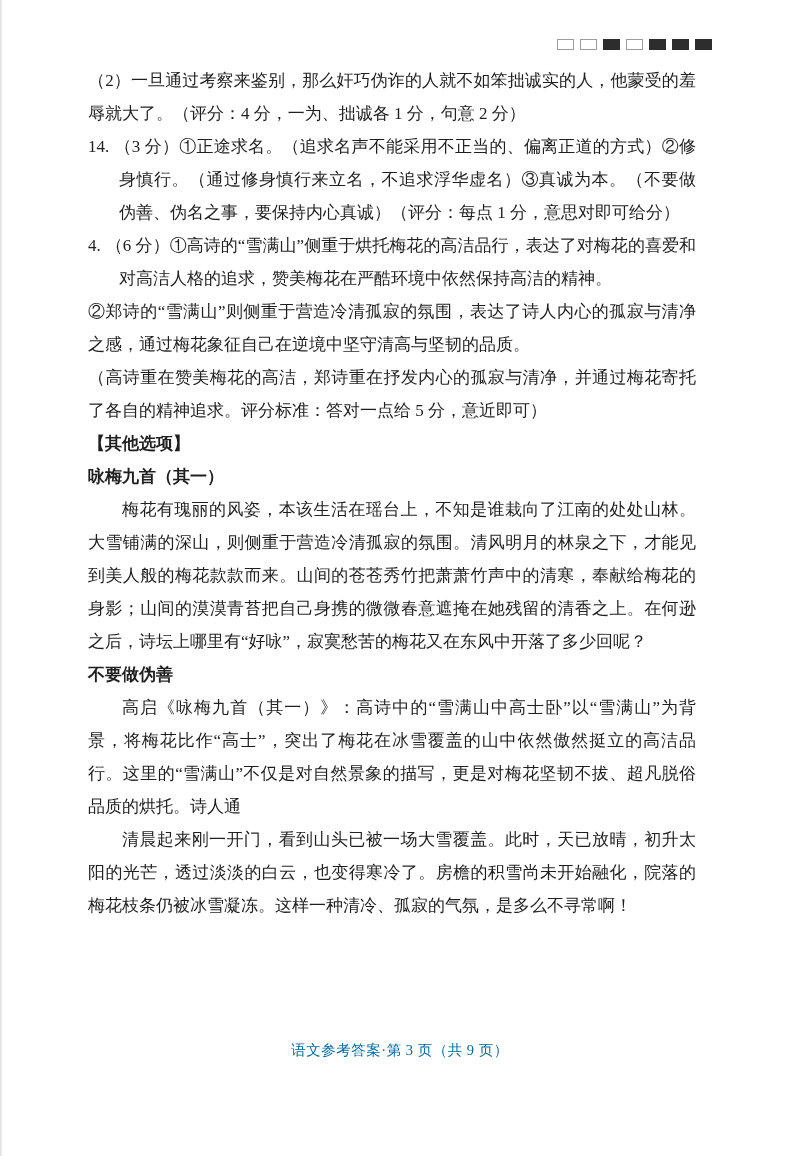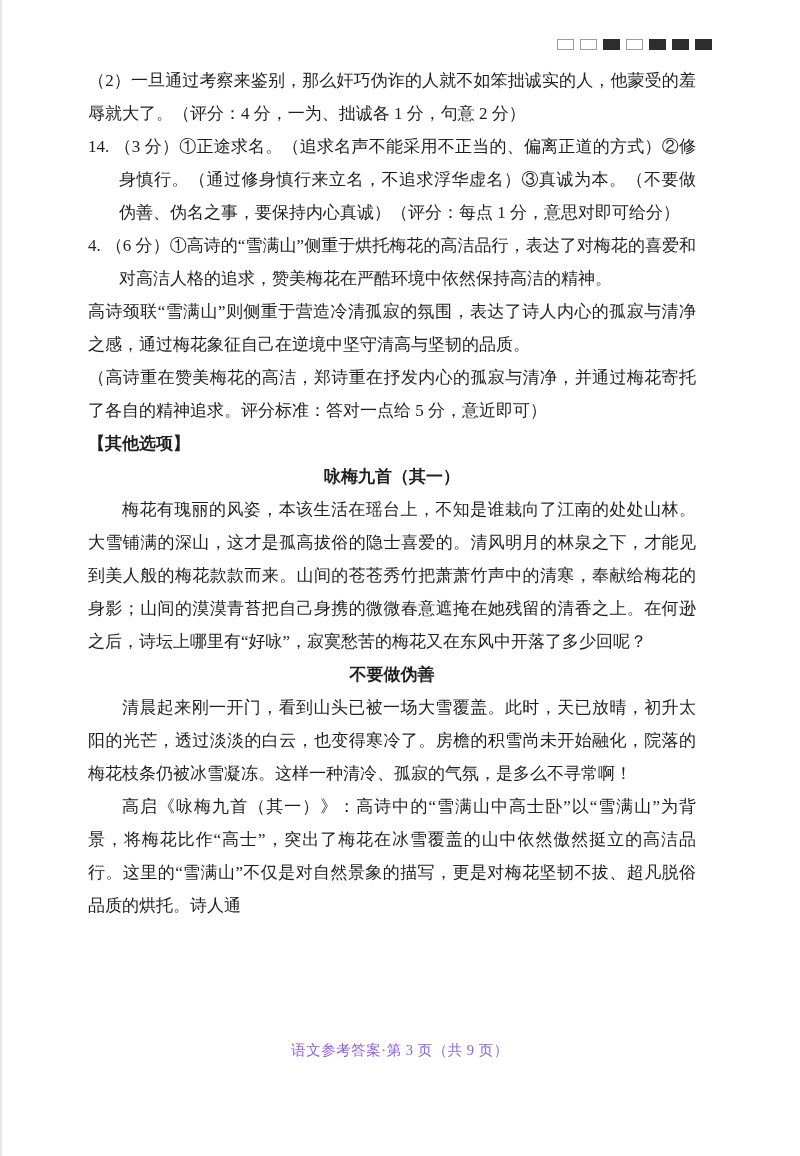--- a/index.html
+++ b/index.html
@@ -33,27 +33,27 @@
   .content {
     position: absolute; left: 88px; right: 104px; top: 64px;
     font-size: 17px; line-height: 33px;
     text-align: justify;
   }
   .content p { margin: 0; }
   .hanging { padding-left: 31px; text-indent: -31px; }
   .hanging .num { margin-right: 5px; }
   .sub { margin-left: 31px; }
   .section-label { margin-left: 31px; font-weight: bold; }
-  .center-heading { text-align: center; font-weight: bold; text-indent: 0; }
+  .center-heading { font-weight: bold; text-indent: 0; }
   .para { text-indent: 2em; }
 
   .footer {
     position: absolute; left: 0; right: 0; top: 1041px;
     text-align: center;
-    font-size: 14.5px; color: #8b5cf6;
+    font-size: 14.5px; color: #0369a1;
     letter-spacing: 0.5px;
   }
 </style>
 </head>
 <body>
 
 <div class="page">
 
   <div class="marker-row" id="markers">
       <div class="sq outline"></div>
@@ -67,35 +67,35 @@
 
   <main class="content">
 
     <p class="sub">（2）一旦通过考察来鉴别，那么奸巧伪诈的人就不如笨拙诚实的人，他蒙受的羞辱就大了。（评分：4 分，一为、拙诚各 1 分，句意 2 分）</p>
 
     <p class="hanging"><span class="num">14.</span><span>（3 分）①正途求名。（追求名声不能采用不正当的、偏离正道的方式）②修身慎行。（通过修身慎行来立名，不追求浮华虚名）③真诚为本。（不要做伪善、伪名之事，要保持内心真诚）（评分：每点 1 分，意思对即可给分）</span></p>
 
 
     <p class="hanging"><span class="num">4.</span><span>（6 分）①高诗的“雪满山”侧重于烘托梅花的高洁品行，表达了对梅花的喜爱和对高洁人格的追求，赞美梅花在严酷环境中依然保持高洁的精神。</span></p>
 
-    <p class="sub">高诗颈联“雪满山”则侧重于营造冷清孤寂的氛围，表达了诗人内心的孤寂与清净之感，通过梅花象征自己在逆境中坚守清高与坚韧的品质。</p>
+    <p class="sub">②郑诗的“雪满山”则侧重于营造冷清孤寂的氛围，表达了诗人内心的孤寂与清净之感，通过梅花象征自己在逆境中坚守清高与坚韧的品质。</p>
 
     <p class="sub">（高诗重在赞美梅花的高洁，郑诗重在抒发内心的孤寂与清净，并通过梅花寄托了各自的精神追求。评分标准：答对一点给 5 分，意近即可）</p>
 
     <p class="section-label">【其他选项】</p>
 
     <p class="center-heading">咏梅九首（其一）</p>
 
-    <p class="para">梅花有瑰丽的风姿，本该生活在瑶台上，不知是谁栽向了江南的处处山林。大雪铺满的深山，这才是孤高拔俗的隐士喜爱的。清风明月的林泉之下，才能见到美人般的梅花款款而来。山间的苍苍秀竹把萧萧竹声中的清寒，奉献给梅花的身影；山间的漠漠青苔把自己身携的微微春意遮掩在她残留的清香之上。在何逊之后，诗坛上哪里有“好咏”，寂寞愁苦的梅花又在东风中开落了多少回呢？</p>
+    <p class="para">梅花有瑰丽的风姿，本该生活在瑶台上，不知是谁栽向了江南的处处山林。大雪铺满的深山，则侧重于营造冷清孤寂的氛围。清风明月的林泉之下，才能见到美人般的梅花款款而来。山间的苍苍秀竹把萧萧竹声中的清寒，奉献给梅花的身影；山间的漠漠青苔把自己身携的微微春意遮掩在她残留的清香之上。在何逊之后，诗坛上哪里有“好咏”，寂寞愁苦的梅花又在东风中开落了多少回呢？</p>
 
     <p class="center-heading">不要做伪善</p>
 
+    <p class="para">高启《咏梅九首（其一）》：高诗中的“雪满山中高士卧”以“雪满山”为背景，将梅花比作“高士”，突出了梅花在冰雪覆盖的山中依然傲然挺立的高洁品行。这里的“雪满山”不仅是对自然景象的描写，更是对梅花坚韧不拔、超凡脱俗品质的烘托。诗人通</p>
+
     <p class="para">清晨起来刚一开门，看到山头已被一场大雪覆盖。此时，天已放晴，初升太阳的光芒，透过淡淡的白云，也变得寒冷了。房檐的积雪尚未开始融化，院落的梅花枝条仍被冰雪凝冻。这样一种清冷、孤寂的气氛，是多么不寻常啊！</p>
-
-    <p class="para">高启《咏梅九首（其一）》：高诗中的“雪满山中高士卧”以“雪满山”为背景，将梅花比作“高士”，突出了梅花在冰雪覆盖的山中依然傲然挺立的高洁品行。这里的“雪满山”不仅是对自然景象的描写，更是对梅花坚韧不拔、超凡脱俗品质的烘托。诗人通</p>
 
   </main>
 
   <div class="footer">
     <span>语文参考答案·第 3 页（共 9 页）</span>
   </div>
 
 </div>
 
 </body></html>

